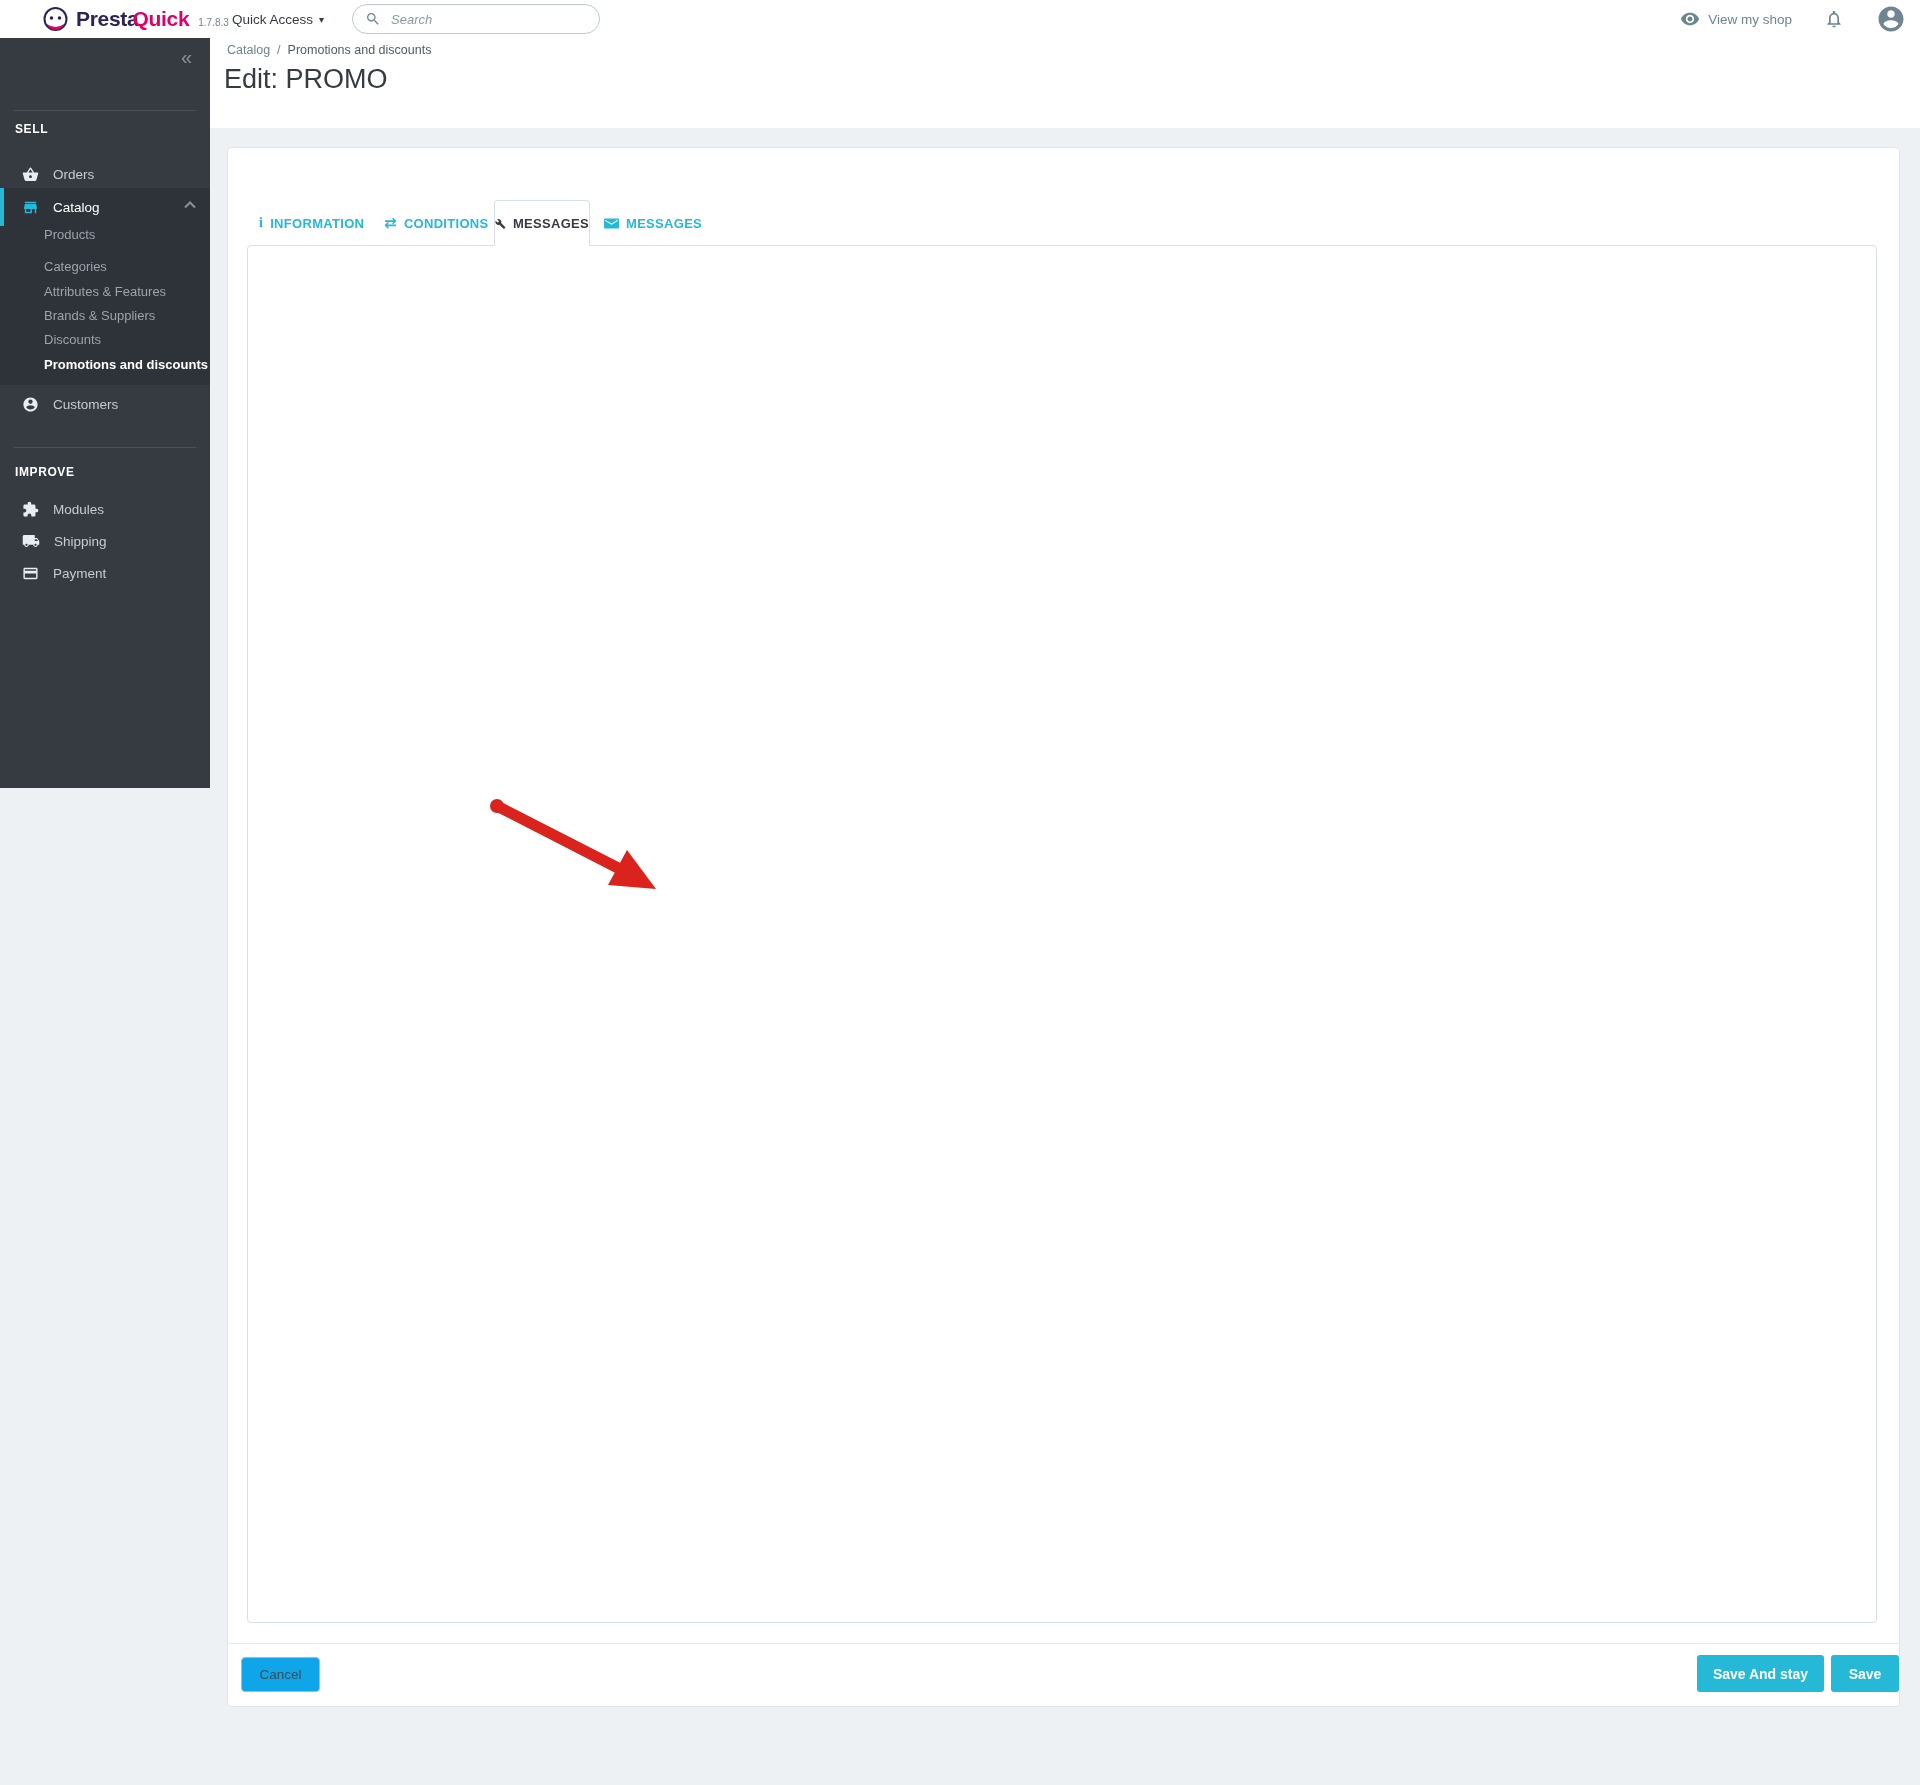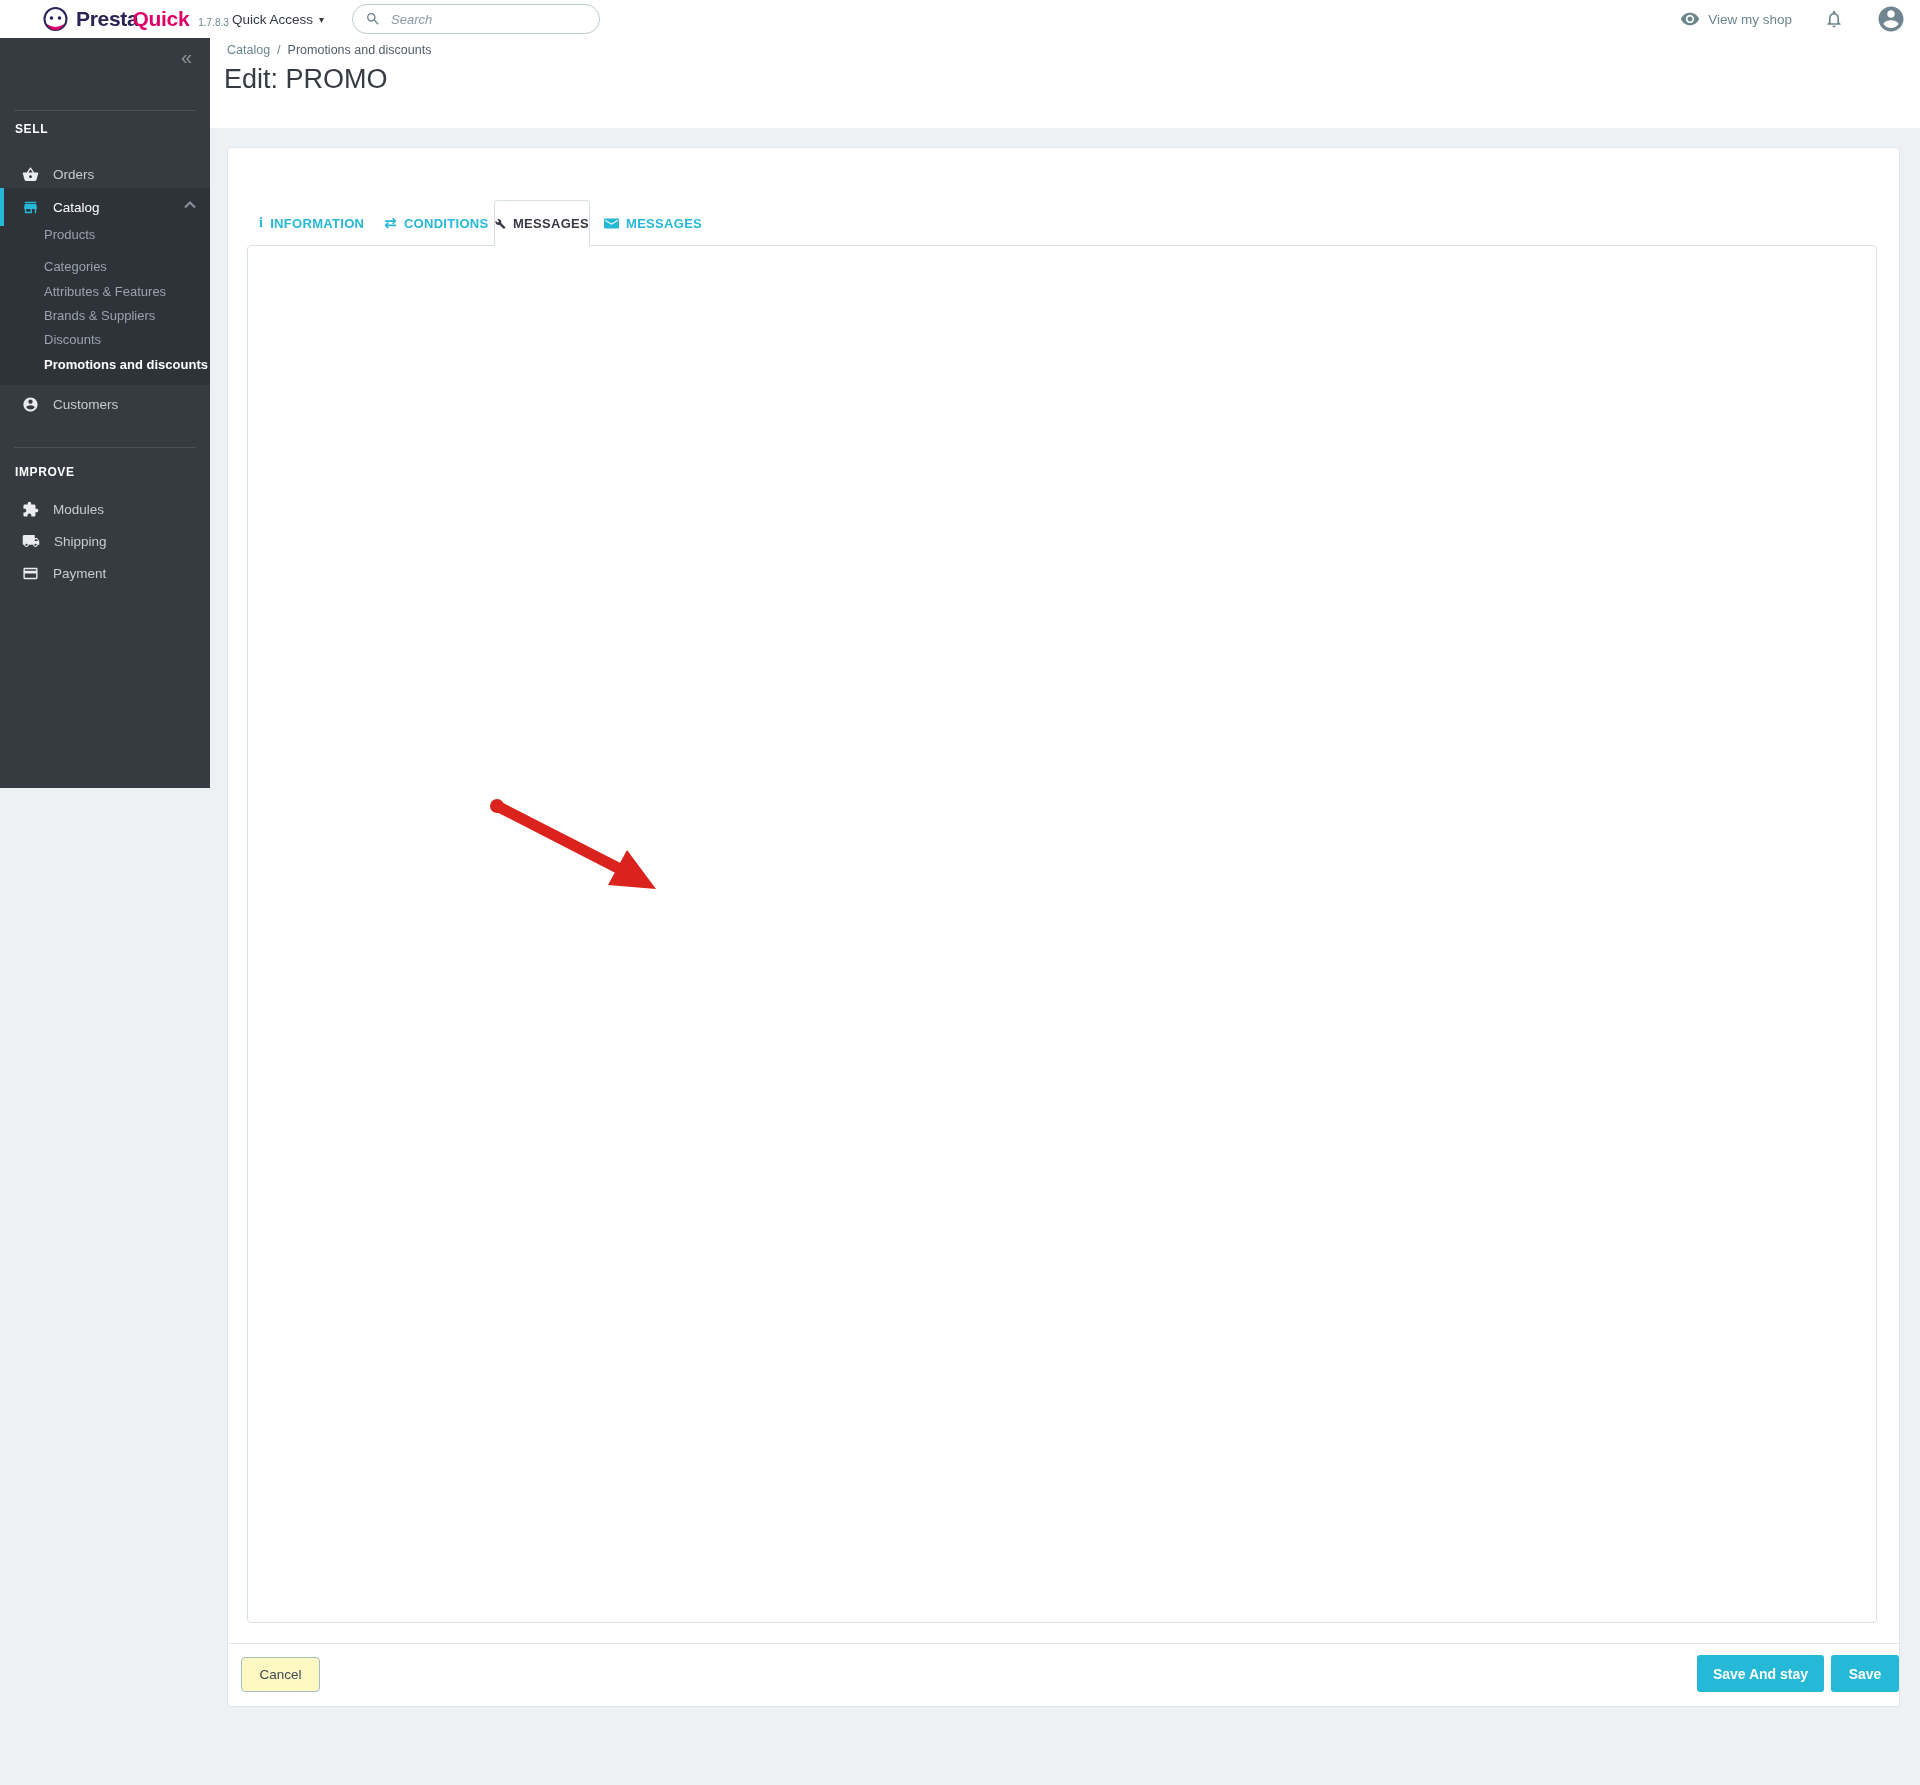--- a/index.html
+++ b/index.html
@@ -83,21 +83,21 @@
   
   .sbar{position:absolute;top:1px;bottom:1px;right:1px;width:13px;background:#f5f6f7;border-left:1px solid #e8ebed;}
   .sb-up,.sb-dn{position:absolute;left:0;width:13px;height:14px;display:flex;align-items:center;justify-content:center;cursor:pointer;}
   .sb-up{top:0;} .sb-dn{bottom:0;}
   .sb-tri-up{width:0;height:0;border-left:4px solid transparent;border-right:4px solid transparent;border-bottom:5px solid #6f7d85;}
   .sb-tri-dn{width:0;height:0;border-left:4px solid transparent;border-right:4px solid transparent;border-top:5px solid #6f7d85;}
   .sb-thumb{position:absolute;left:1px;width:11px;background:#c3cacf;border-radius:2px;cursor:grab;}
 
   
   .foot-line{left:228px;top:1643px;width:1671px;height:1px;background:#e4e9ed;}
-  .btn-cancel{left:241px;top:1657px;width:79px;height:35px;background:#fef9c3;border:1px solid #a7bcc5;border-radius:4px;display:flex;align-items:center;justify-content:center;font-size:13.5px;color:#3f4a52;cursor:pointer;}
+  .btn-cancel{left:241px;top:1657px;width:79px;height:35px;background:#0ea5e9;border:1px solid #a7bcc5;border-radius:4px;display:flex;align-items:center;justify-content:center;font-size:13.5px;color:#3f4a52;cursor:pointer;}
   .btn-teal{height:37px;background:#25b9d7;border-radius:3px;display:flex;align-items:center;justify-content:center;color:#fff;font-size:14px;font-weight:bold;cursor:pointer;}
 
   .arrow-note{z-index:10;pointer-events:none;}
 </style>
 </head>
 <body>
 
 <div id="screen">
 
   <div class="abs topbar">

